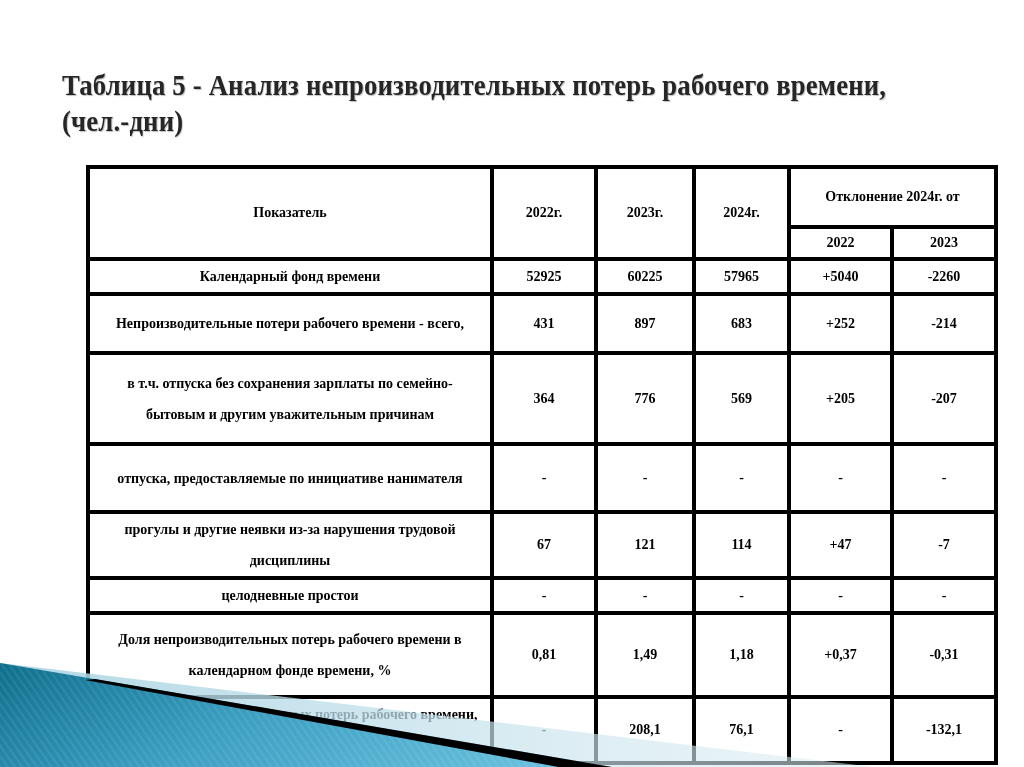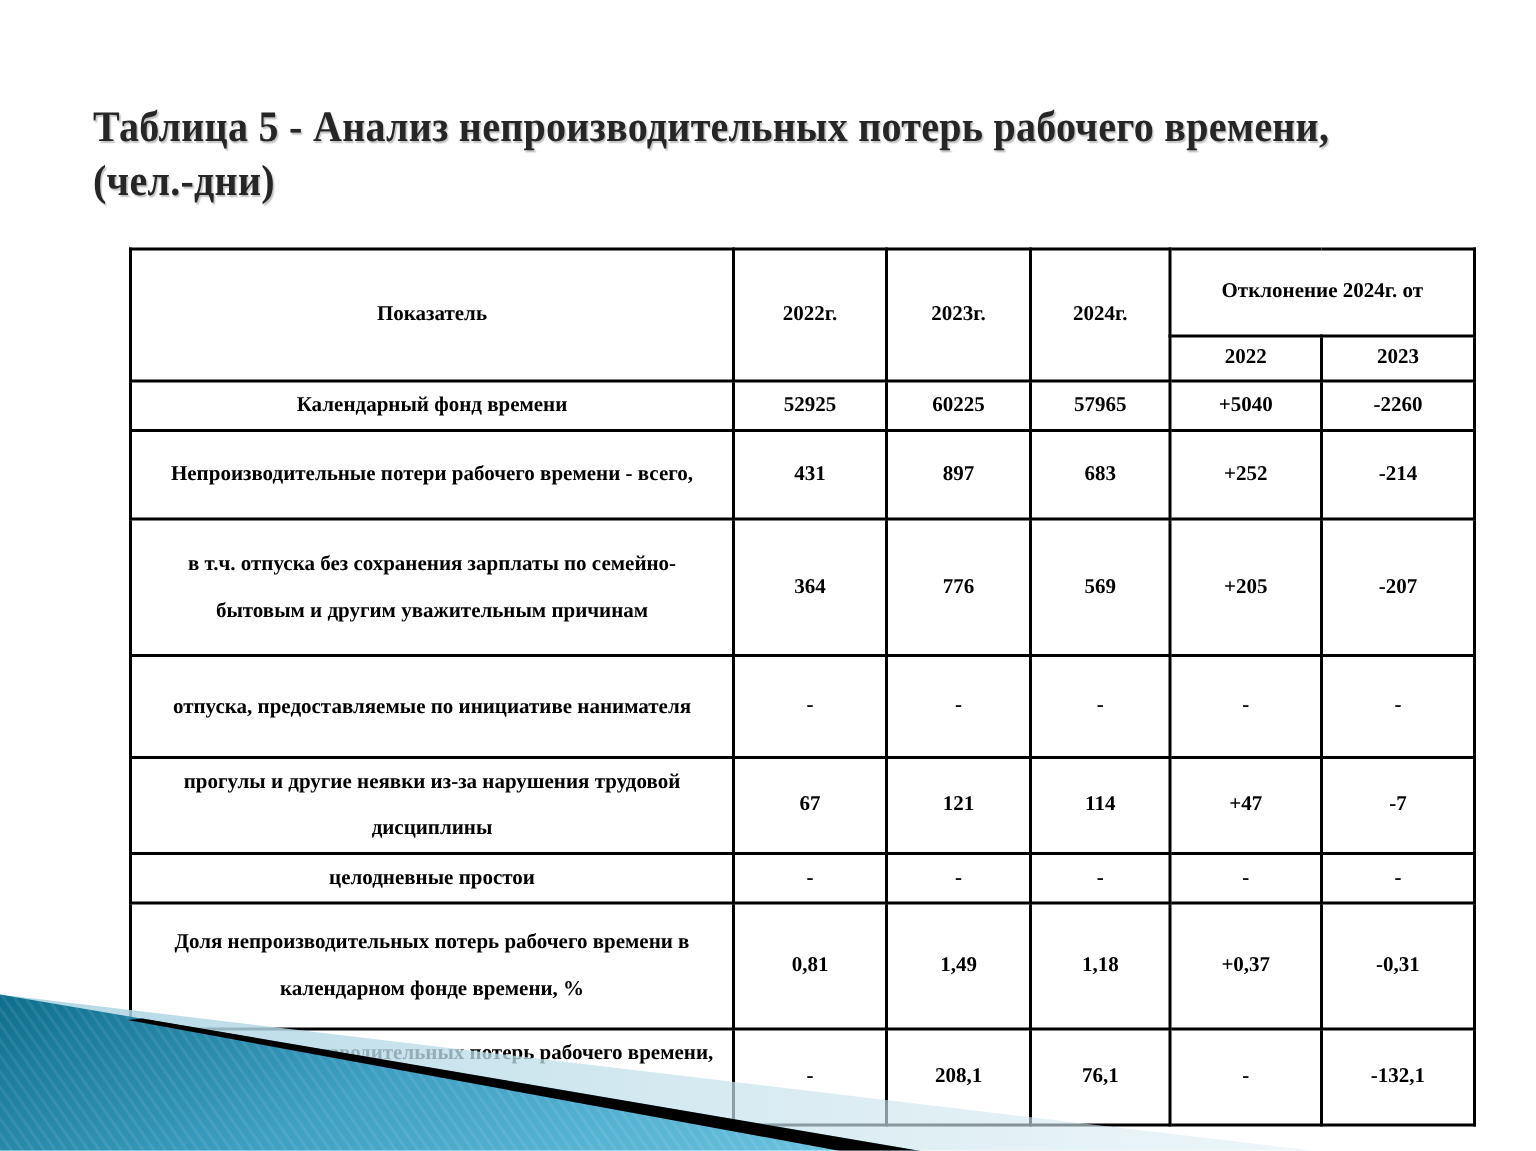--- a/index.html
+++ b/index.html
@@ -49,21 +49,21 @@
       top: 150px;
       border-collapse: collapse;
       z-index: 2;
       font-family: "Liberation Serif", serif;
       font-weight: bold;
       font-size: 14px;
       color: #000;
       background: transparent;
     }
     table.data td, table.data th {
-      border: 2px solid #000000;
+      border: 4px solid #000000;
       text-align: center;
       vertical-align: middle;
       padding: 0 4px;
       font-weight: bold;
     }
     table.data th { font-weight: bold; }
     .c0 { width: 392px; border-radius: 23px; }
     .c1 { width: 92px; }
     .c2 { width: 86px; }
     .c3 { width: 83px; }

